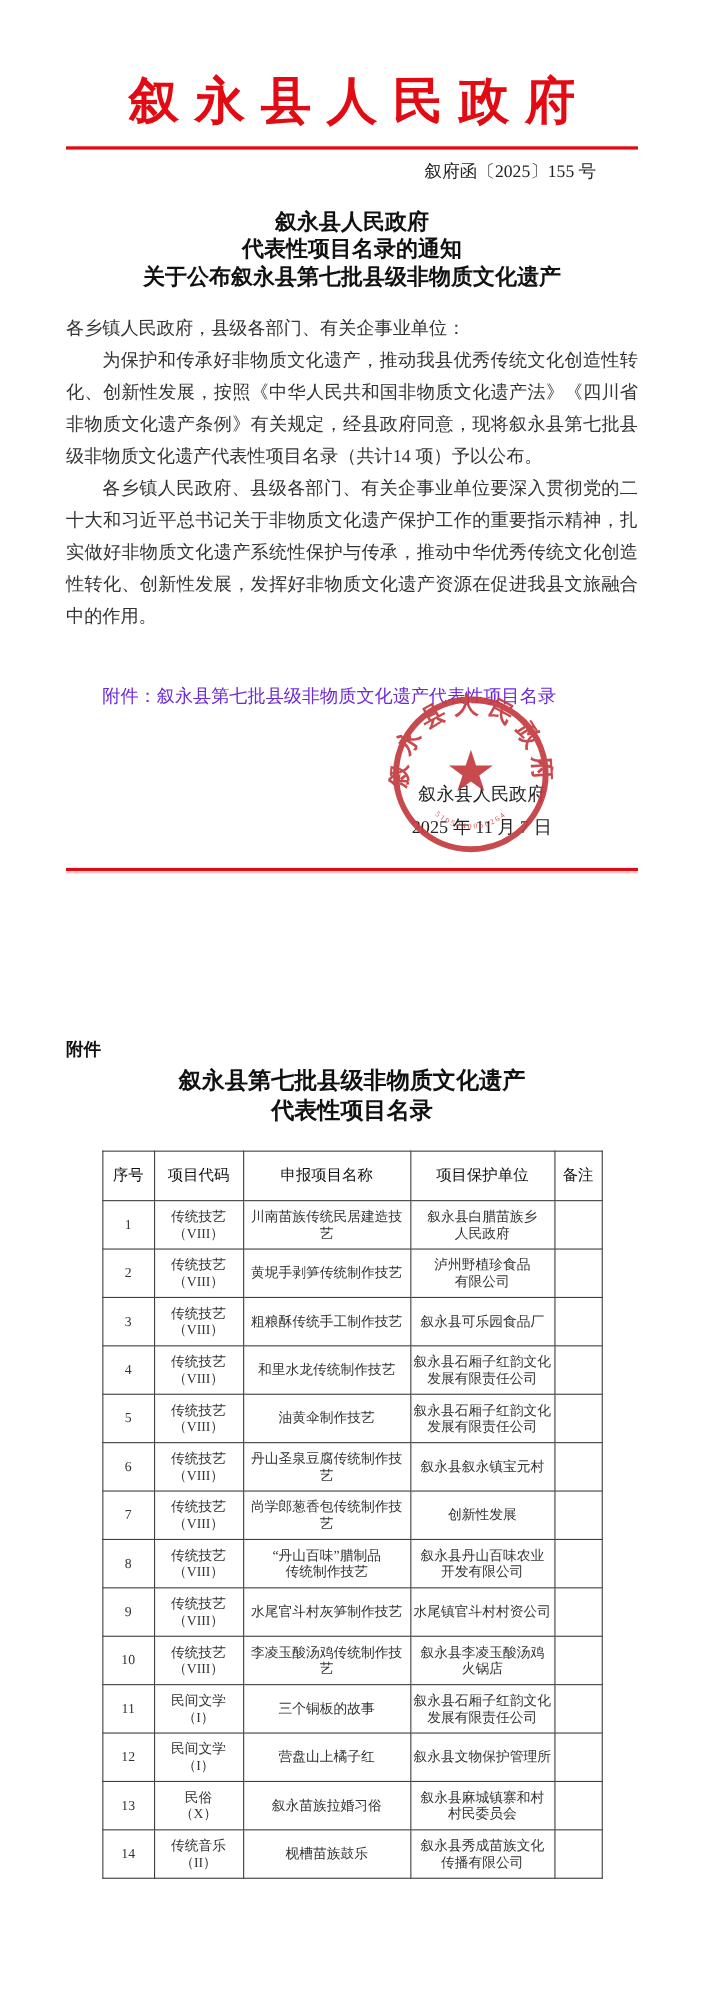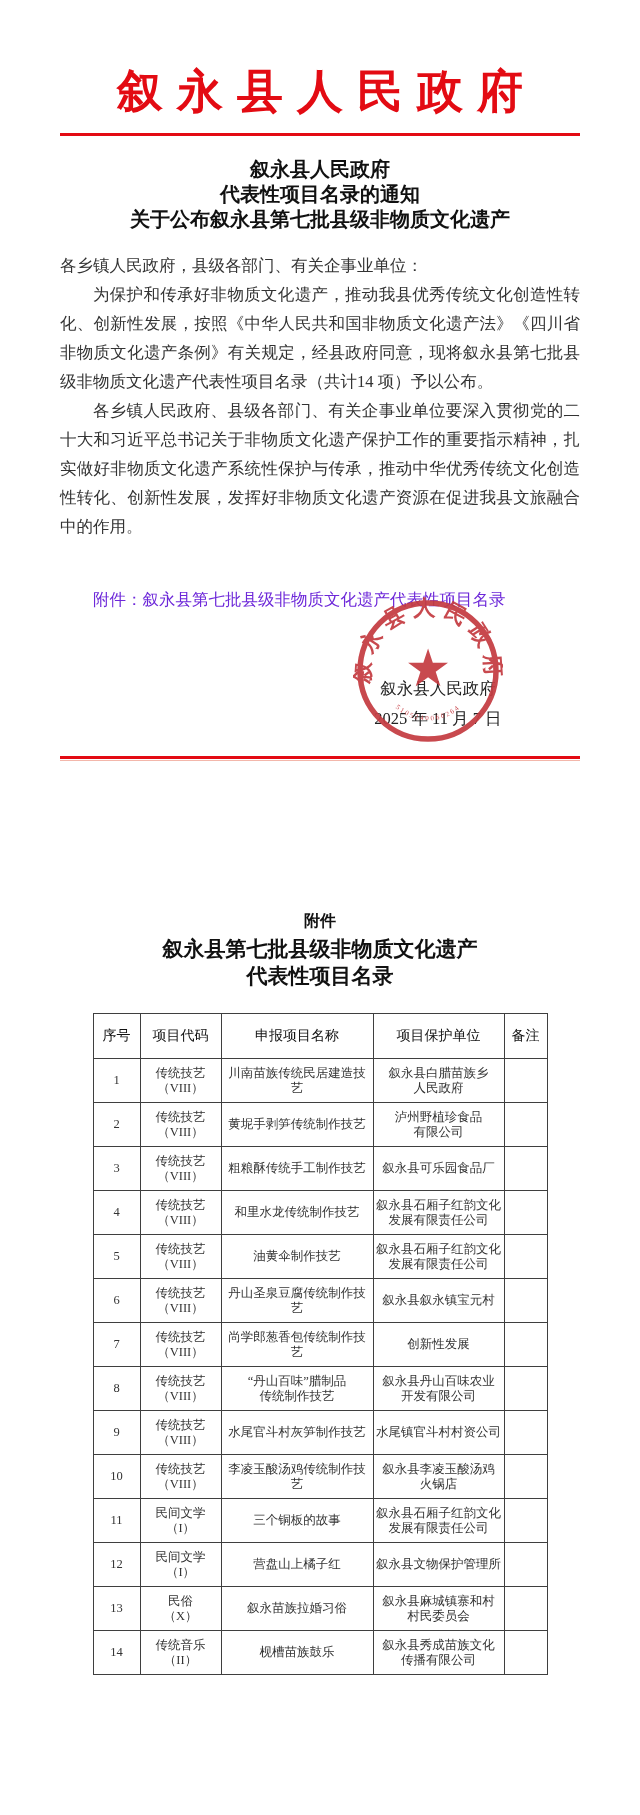--- a/index.html
+++ b/index.html
@@ -36,21 +36,21 @@
   
   .sign-area { position:relative; height:136px; }
   .seal { position:absolute; left:293px; top:-18px; width:150px; height:150px; opacity:0.92; }
   .sign-text { position:absolute; left:268px; top:60px; width:220px; text-align:center;
                font-size:16.5px; line-height:30px; color:#222; }
   .footer-rule { margin-top:6px; }
   .footer-rule .line1 { height:3px; background:#e30b13; }
   .footer-rule .line2 { height:1px; background:#f3b7ab; margin-top:1px; }
 
   
-  .att-label { margin-top:150px; font-size:16px; font-weight:bold; color:#111;text-align:center; }
+  .att-label { margin-top:150px; font-size:16px; font-weight:bold; color:#111; }
   .att-title { margin-top:4px; text-align:center; font-weight:bold; color:#111; }
   .att-title div { font-size:21px; line-height:27px; }
 
   
   table.heritage {
     margin:23px auto 0 auto; width:454px;
     border-collapse:collapse; table-layout:fixed;
   }
   table.heritage th, table.heritage td {
     border:1px solid #3f3f3f; text-align:center; vertical-align:middle;
@@ -67,20 +67,21 @@
   .col-unit { width:131px; }
   .col-note { width:43px; }
 </style>
 </head>
 <body>
 
 <div class="page">
 
   <div class="masthead" style="color:#e30b13">叙永县人民政府</div>
   <div class="red-rule"></div>
+  <div class="doc-number">叙府函〔2025〕155 号</div>
 
   <div class="doc-title">
     <div>叙永县人民政府</div>
     <div>代表性项目名录的通知</div>
     <div>关于公布叙永县第七批县级非物质文化遗产</div>
   </div>
 
   <div class="doc-body">
     <p>各乡镇人民政府，县级各部门、有关企事业单位：</p>
     <p class="indent">为保护和传承好非物质文化遗产，推动我县优秀传统文化创造性转化、创新性发展，按照《中华人民共和国非物质文化遗产法》《四川省非物质文化遗产条例》有关规定，经县政府同意，现将叙永县第七批县级非物质文化遗产代表性项目名录（共计14 项）予以公布。</p>

